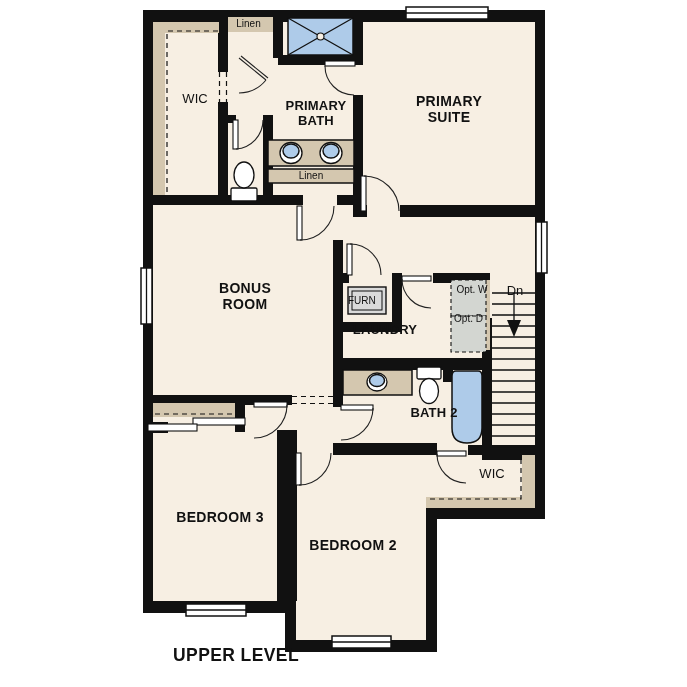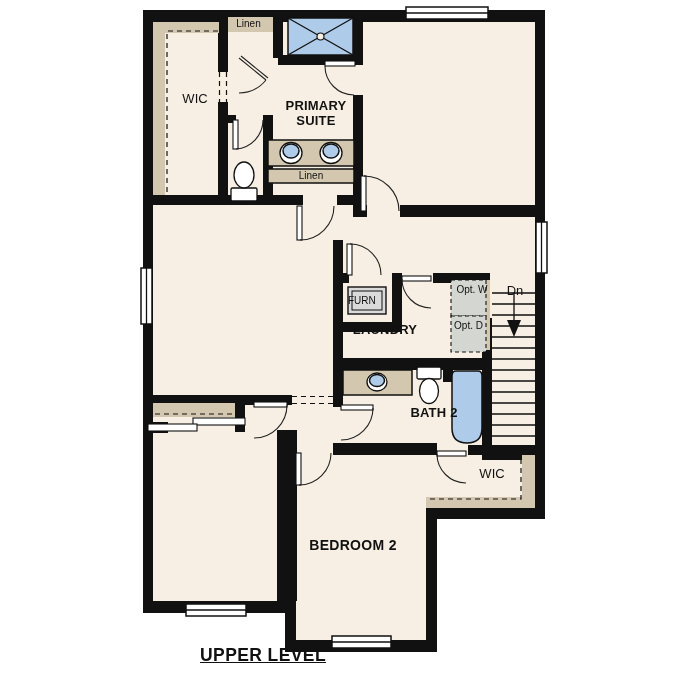--- a/index.html
+++ b/index.html
@@ -24,21 +24,21 @@
   .wd{fill:var(--wd_grey,#d3d6d1);stroke:#111;stroke-width:1.1;stroke-dasharray:4 3;}
   .furnbox{fill:var(--furn_grey,#dadada);stroke:#111;stroke-width:1.4;}
   .win{fill:#ffffff;stroke:#111;stroke-width:1.5;}
   
   .lbl{position:absolute;color:#111;text-align:center;line-height:1.12;}
   .room{font-weight:bold;font-size:14px;letter-spacing:.3px;}
   .room-sm{font-weight:bold;font-size:13px;letter-spacing:.2px;}
   .small{font-size:13px;}
   .tiny{font-size:10px;}
   .nowrap{white-space:nowrap;}
-  .title{font-weight:bold;font-size:17.5px;letter-spacing:.4px;text-align:right;white-space:nowrap;text-decoration:underline;}
+  .title{font-weight:bold;font-size:17.5px;letter-spacing:.4px;text-align:center;white-space:nowrap;}
 </style>
 </head>
 <body>
 
 <div class="plan">
   <svg width="687" height="687" viewBox="0 0 687 687">
 
     <g>
       <rect class="floor" x="153" y="22" width="382" height="483"></rect>
       <rect class="floor" x="153" y="505" width="273" height="96"></rect>
@@ -206,24 +206,27 @@
       <rect class="leaf" x="341" y="405" width="32" height="5"></rect>
       <path class="arc" d="M373 408 A32 32 0 0 1 341 440"></path>
 
       <rect class="leaf" x="437" y="451" width="29" height="5"></rect>
       <path class="arc" d="M437 454 A29 29 0 0 0 466 483"></path>
     </g>
   </svg>
 
   <div class="lbl tiny" style="left:224px;top:18px;width:49px;">Linen</div>
   <div class="lbl small" style="left:173px;top:92px;width:44px;">WIC</div>
-  <div class="lbl room-sm" style="left:279px;top:99px;width:74px;">PRIMARY SUITE</div>
+  <div class="lbl room-sm" style="left:279px;top:99px;width:74px;">PRIMARY BATH</div>
+  <div class="lbl room" style="left:402px;top:94px;width:94px;">PRIMARY SUITE</div>
   <div class="lbl tiny" style="left:268px;top:170px;width:86px;">Linen</div>
+  <div class="lbl room" style="left:203px;top:281px;width:84px;">BONUS ROOM</div>
   <div class="lbl tiny" style="left:348px;top:287px;width:24px;height:27px;line-height:27px;">FURN</div>
   <div class="lbl room-sm nowrap" style="left:335px;top:323px;width:100px;">LAUNDRY</div>
   <div class="lbl tiny" style="left:451px;top:284px;width:42px;">Opt. W</div>
-  <div class="lbl tiny" style="left:451px;top:320px;width:35px;">Opt. D</div>
+  <div class="lbl tiny" style="left:451px;top:313px;width:35px;">Opt. D</div>
   <div class="lbl small" style="left:502px;top:284px;width:26px;">Dn</div>
   <div class="lbl room-sm" style="left:408px;top:406px;width:52px;">BATH 2</div>
   <div class="lbl small" style="left:470px;top:467px;width:44px;">WIC</div>
+  <div class="lbl room nowrap" style="left:155px;top:510px;width:130px;">BEDROOM 3</div>
   <div class="lbl room nowrap" style="left:288px;top:538px;width:130px;">BEDROOM 2</div>
   <div class="lbl title" style="left:146px;top:646px;width:180px;">UPPER LEVEL</div>
 </div>
 
 </body></html>

